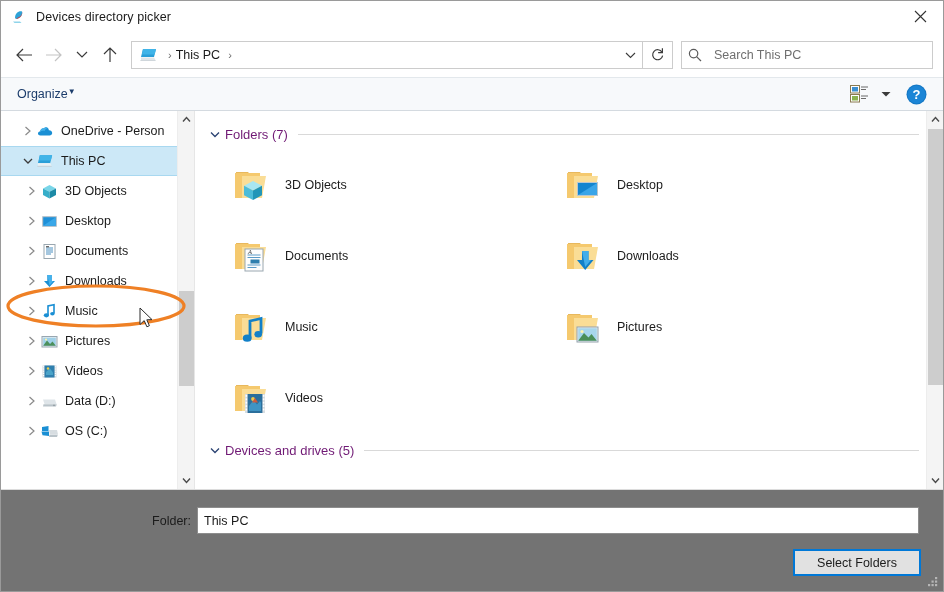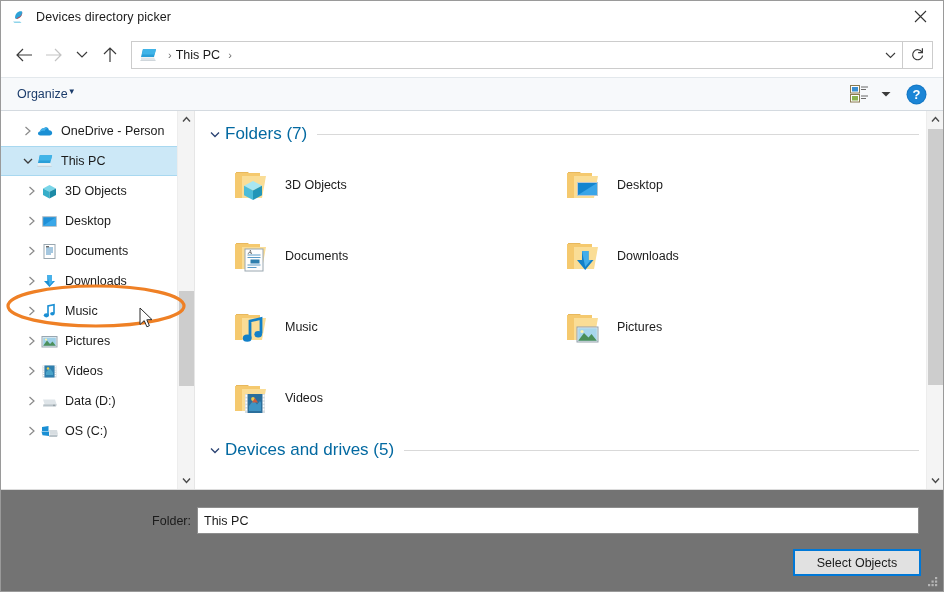--- a/index.html
+++ b/index.html
@@ -188,21 +188,21 @@
     background: #fff; overflow: hidden;
   }
   .content-inner { padding: 10px 0 0 8px; }
   .group-header {
     display: flex; align-items: center;
     height: 26px; padding-left: 4px;
     margin-bottom: 2px;
   }
   .gh-chev { width: 16px; display:flex;align-items:center;justify-content:center; }
   .gh-text {
-    font-size: 17px; color: #0369a1; white-space: nowrap;
+    font-size: 13px; color: #701a75; white-space: nowrap;
     margin-left: 2px;
   }
   .gh-rule {
     flex: 1 1 auto; height: 1px; background: #d9d9d9;
     margin-left: 10px; margin-right: 24px;
   }
   .grid {
     display: grid;
     grid-template-columns: 332px 332px;
     row-gap: 0px;
@@ -337,20 +337,29 @@
       </div>
     </div>
 
     <div class="refresh-btn">
       <svg width="15" height="15" viewBox="0 0 15 15">
         <path d="M12 5.2 A5 5 0 1 0 12.6 8.6" stroke="#3b3b3b" stroke-width="1.2" fill="none"></path>
         <path d="M12.4 1.3 L12.4 5.6 L8.1 5.6" stroke="#3b3b3b" stroke-width="1.2" fill="none"></path>
       </svg>
     </div>
 
+    <div class="searchbox">
+      <span style="width:26px;display:flex;align-items:center;justify-content:center;flex:none">
+        <svg width="14" height="14" viewBox="0 0 14 14">
+          <circle cx="5.6" cy="5.6" r="4.2" stroke="#5b5b5b" stroke-width="1.2" fill="none"></circle>
+          <path d="M8.8 8.8 L13 13" stroke="#5b5b5b" stroke-width="1.2"></path>
+        </svg>
+      </span>
+      <span class="search-ph">Search This PC</span>
+    </div>
   </div>
 
   <div class="cmdbar">
     <div class="organize">
       <span>Organize</span>
       <span style="font-size:8px;color:#1b3c6b">▼</span>
     </div>
     <div class="cmd-right">
       <div class="viewmode">
         <svg width="19" height="18" viewBox="0 0 19 18">
@@ -762,21 +771,21 @@
   </div>
 
   <div class="bottombar">
     <div class="folder-row">
       <div class="folder-label">Folder:</div>
       <div class="folder-input">
         <span>This PC</span>
       </div>
     </div>
     <div class="btn-row">
-      <div class="btn primary">Select Objects</div>
+      <div class="btn primary">Select Folders</div>
     </div>
     <div class="grip">
       <svg width="12" height="12" viewBox="0 0 12 12">
         <g fill="#b6b6b6">
           <rect x="8" y="1" width="2.2" height="2.2"></rect>
           <rect x="4.5" y="4.5" width="2.2" height="2.2"></rect>
             <rect x="8" y="4.5" width="2.2" height="2.2"></rect>
           <rect x="1" y="8" width="2.2" height="2.2"></rect>
             <rect x="4.5" y="8" width="2.2" height="2.2"></rect>
             <rect x="8" y="8" width="2.2" height="2.2"></rect>

